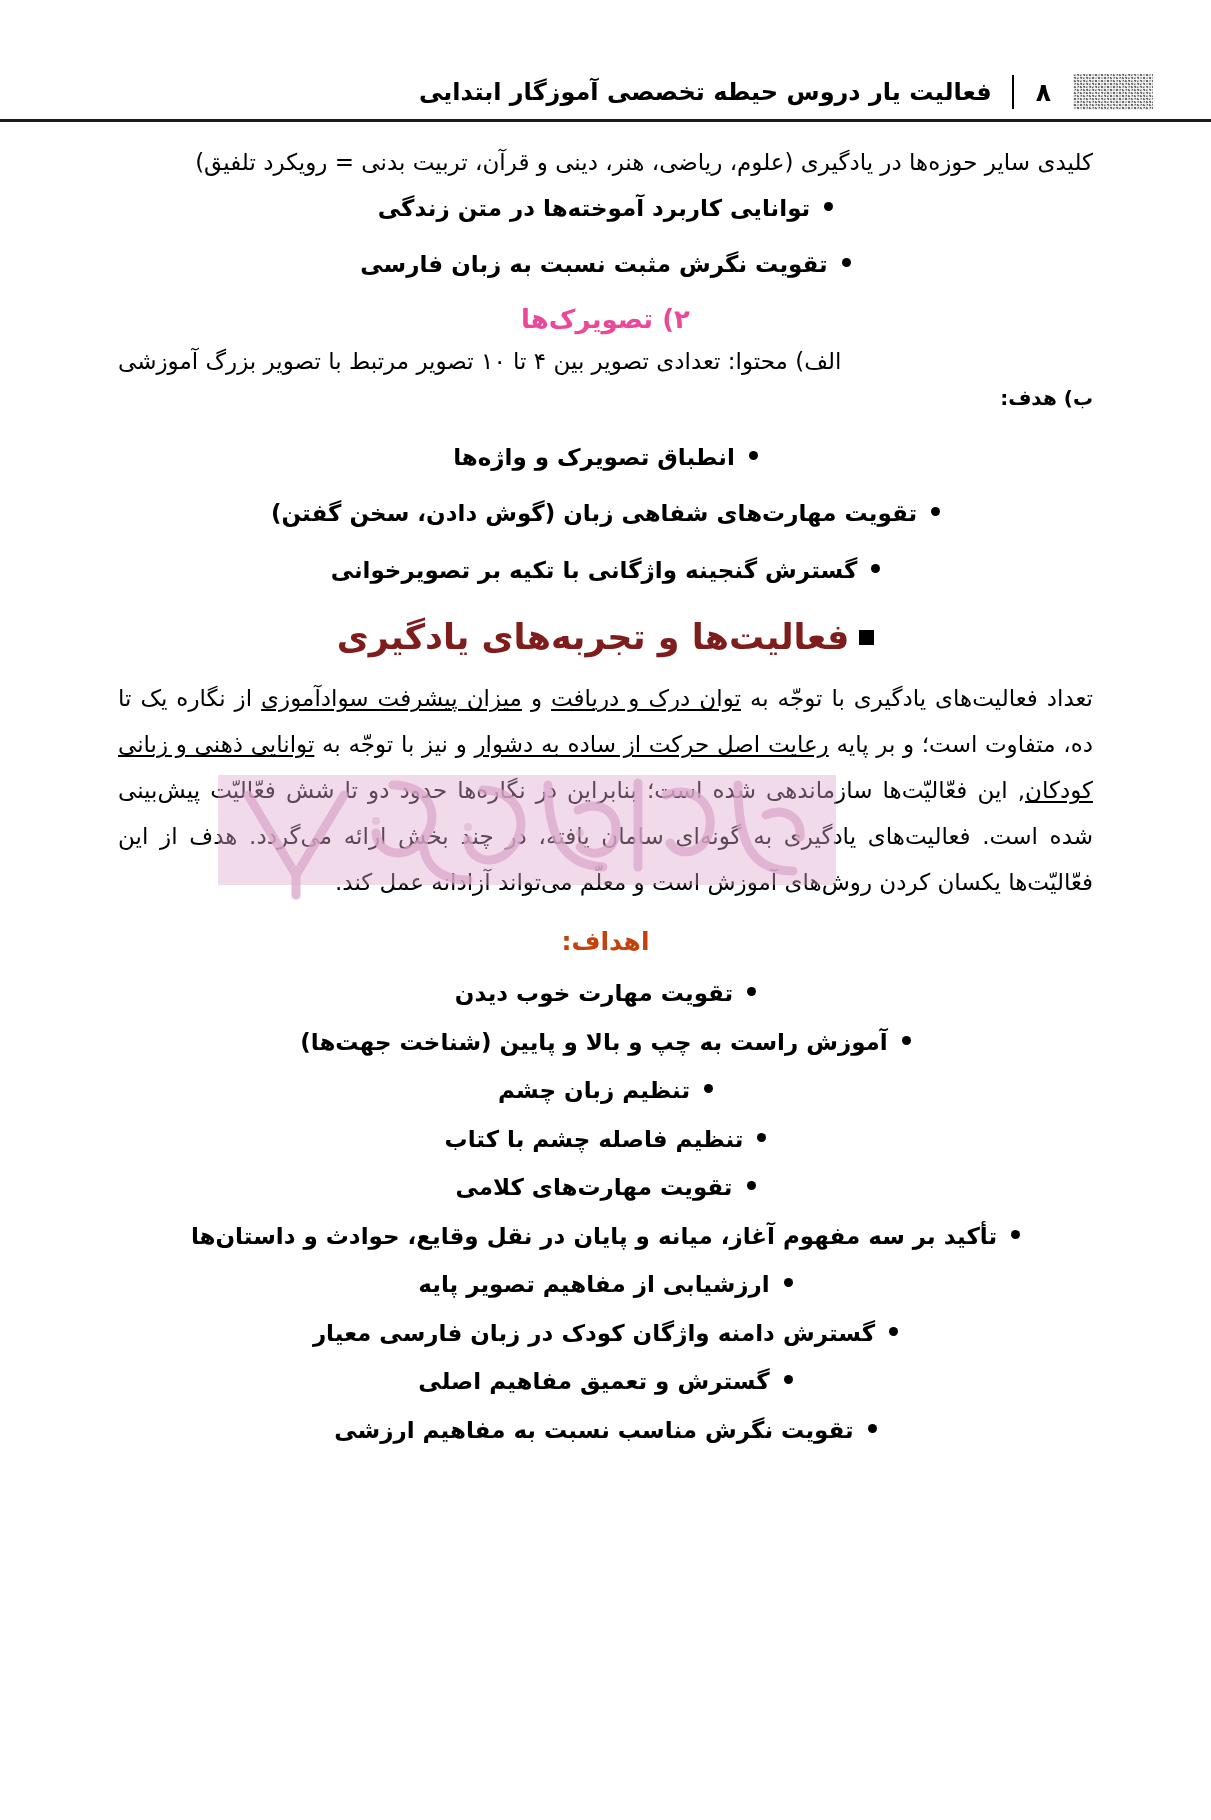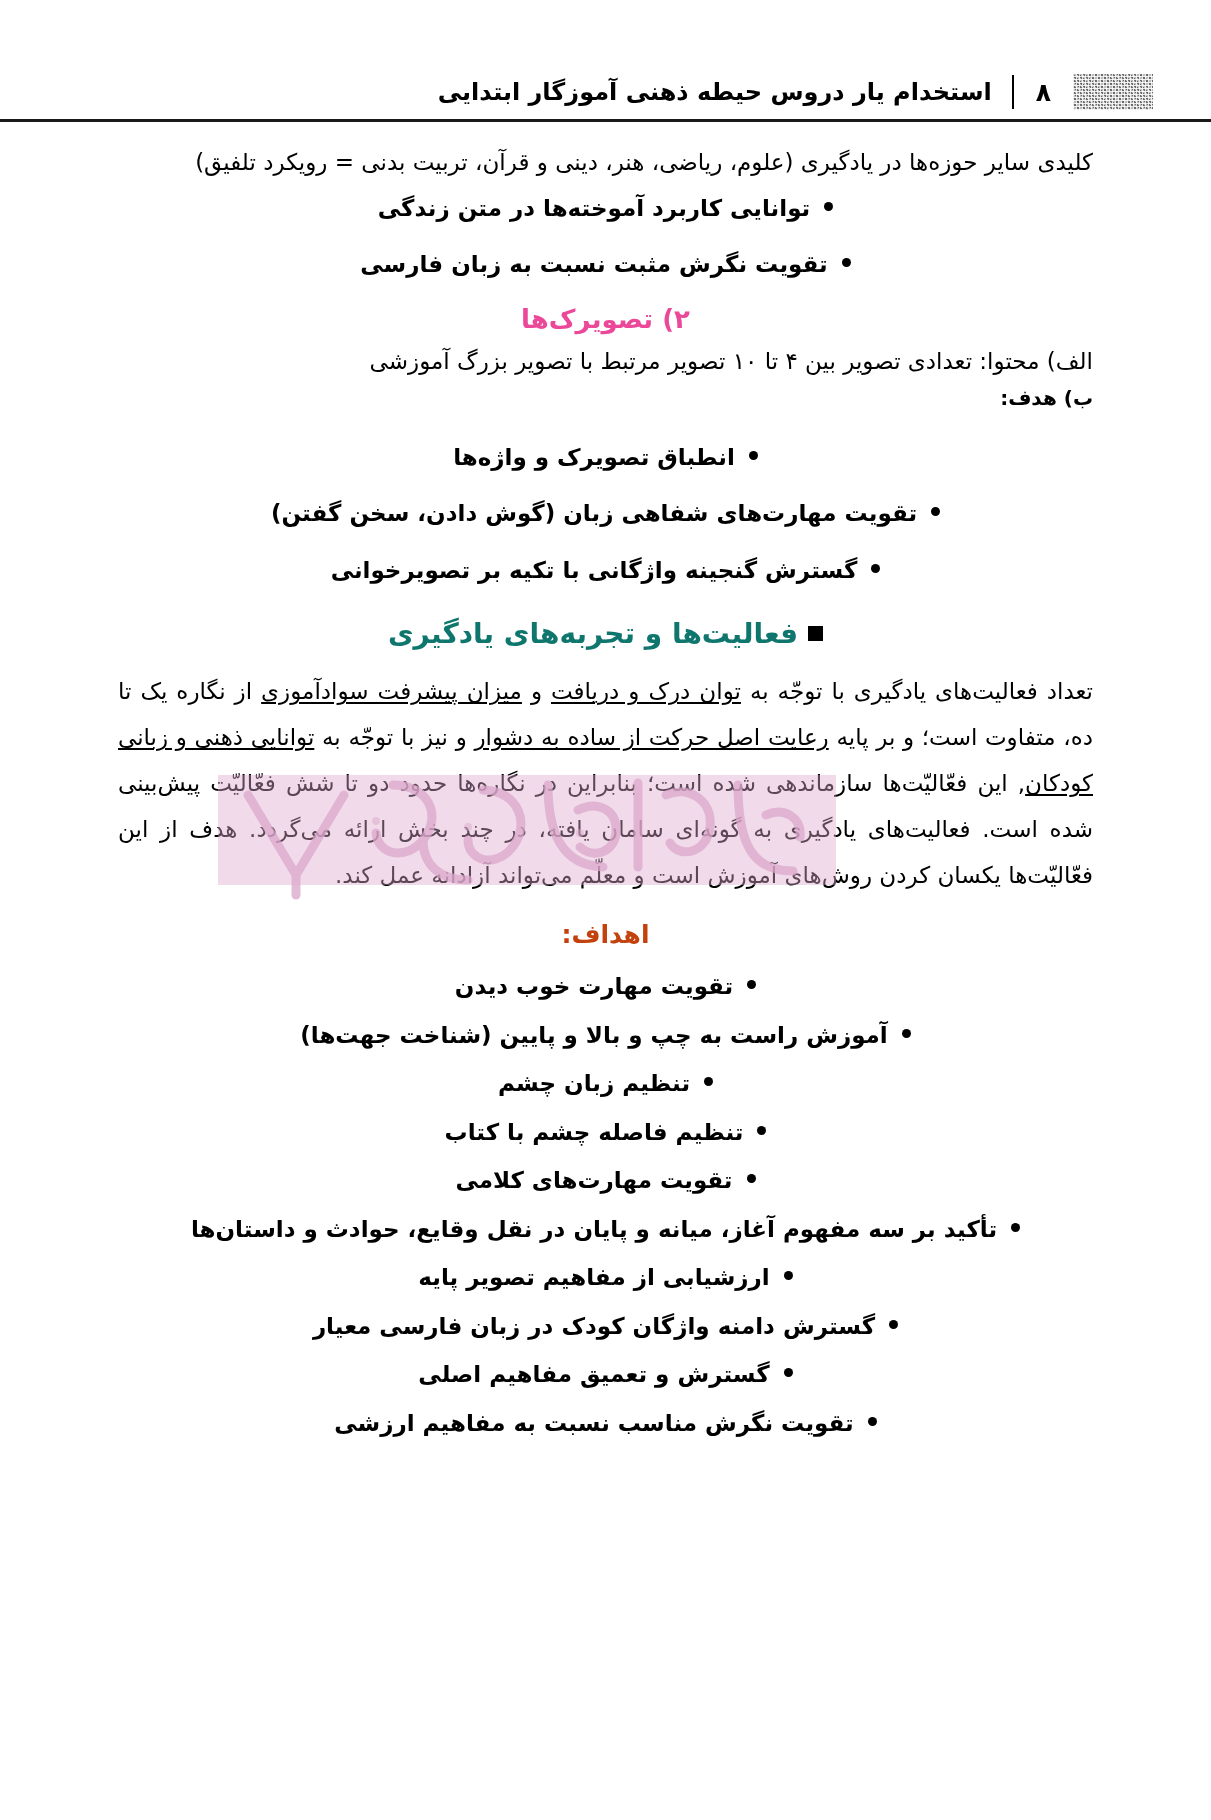--- a/index.html
+++ b/index.html
@@ -134,21 +134,21 @@
   .sec-num-head {
     font-size: 26px;
     font-weight: bold;
     color: #ec4899;
     text-align: center;
     margin: 18px 0 14px 0;
   }
   .sub-line {
     font-size: 23px;
     color: #000;
-    text-align: right;
+    text-align: left;
     margin: 0 0 12px 0;
   }
   .sub-bold {
     font-size: 20px;
     font-weight: bold;
     color: #000;
     text-align: right;
     margin: 6px 0 30px 0;
   }
 
@@ -160,23 +160,23 @@
     gap: 10px;
     margin: 30px 0 18px 0;
   }
   .big-head .sq {
     width: 15px;
     height: 15px;
     background: #000;
     display: inline-block;
   }
   .big-head .txt {
-    font-size: 28px;
-    font-weight: bold;
-    color: #0f766e;
+    font-size: 35px;
+    font-weight: bold;
+    color: #7f1d1d;
     letter-spacing: 0px;
   }
 
   .ahdaf {
     font-size: 25px;
     font-weight: bold;
     color: #c2410c;
     text-align: center;
     margin: 22px 0 20px 0;
   }
@@ -210,21 +210,21 @@
 </style>
 </head>
 <body>
 
 <div class="page">
 
   <div class="header">
     <div class="header-swatch"></div>
     <div class="header-pageno">۸</div>
     <div class="header-rule"></div>
-    <div class="header-title">استخدام یار دروس حیطه ذهنی آموزگار ابتدایی</div>
+    <div class="header-title">فعالیت یار دروس حیطه تخصصی آموزگار ابتدایی</div>
   </div>
   <div class="header-underline"></div>
 
   <div class="wm-extra">
     <svg class="wm-art" viewBox="0 0 620 155" xmlns="http://www.w3.org/2000/svg">
       <g fill="none" stroke="#d9a6c9" stroke-width="9" stroke-linecap="round" stroke-linejoin="round" opacity="0.75">
         <path d="M30 40 L78 120 L126 40"></path>
         <path d="M78 120 L78 140"></path>
         <path d="M175 30 C210 30 225 60 205 85 C188 106 160 100 158 78"></path>
         <path d="M205 85 C205 110 222 125 250 125"></path>

